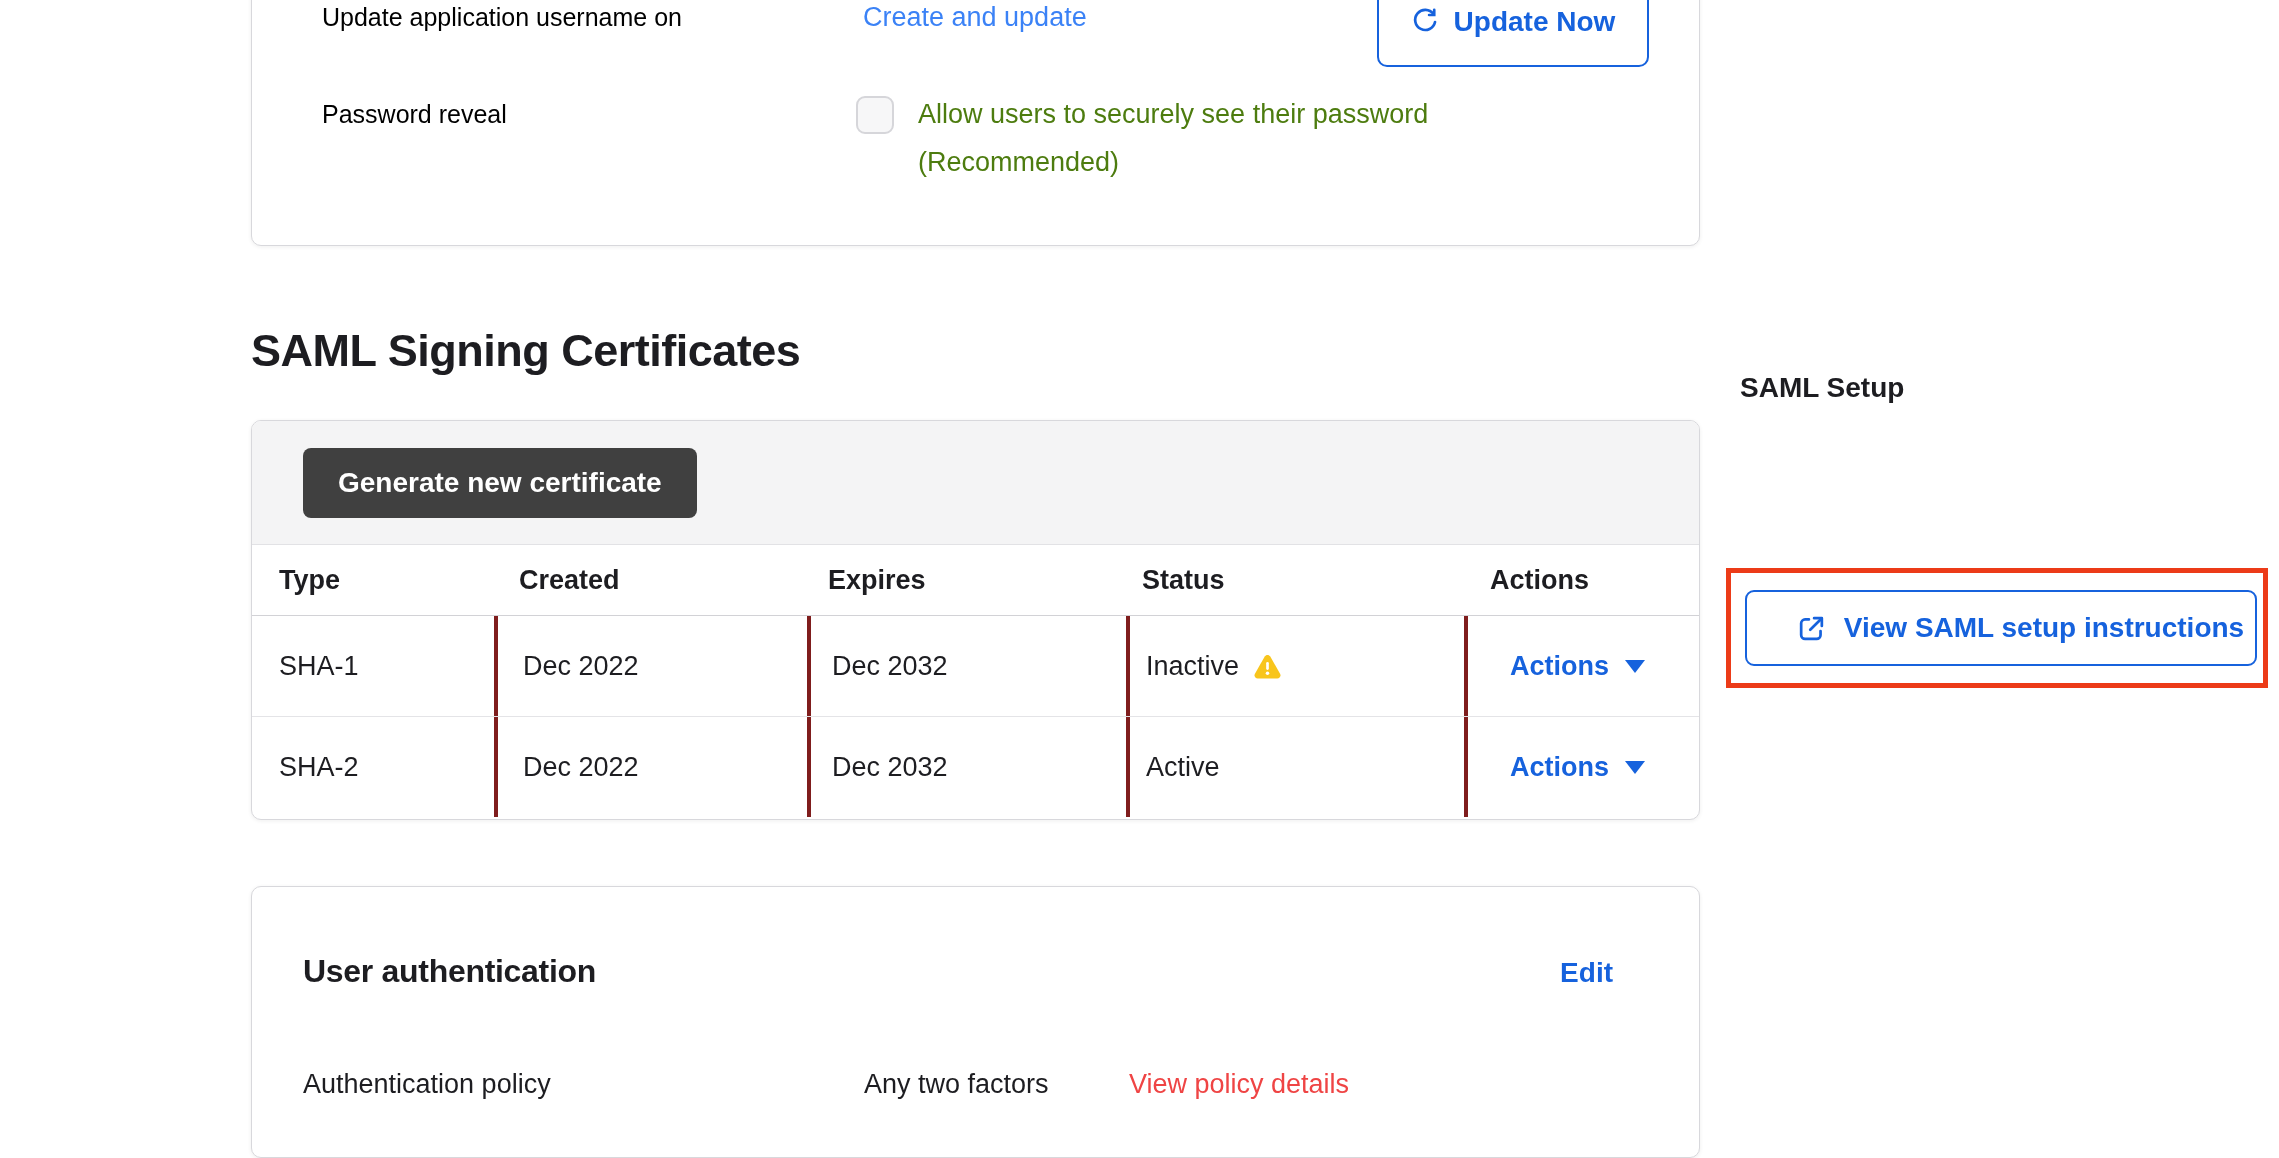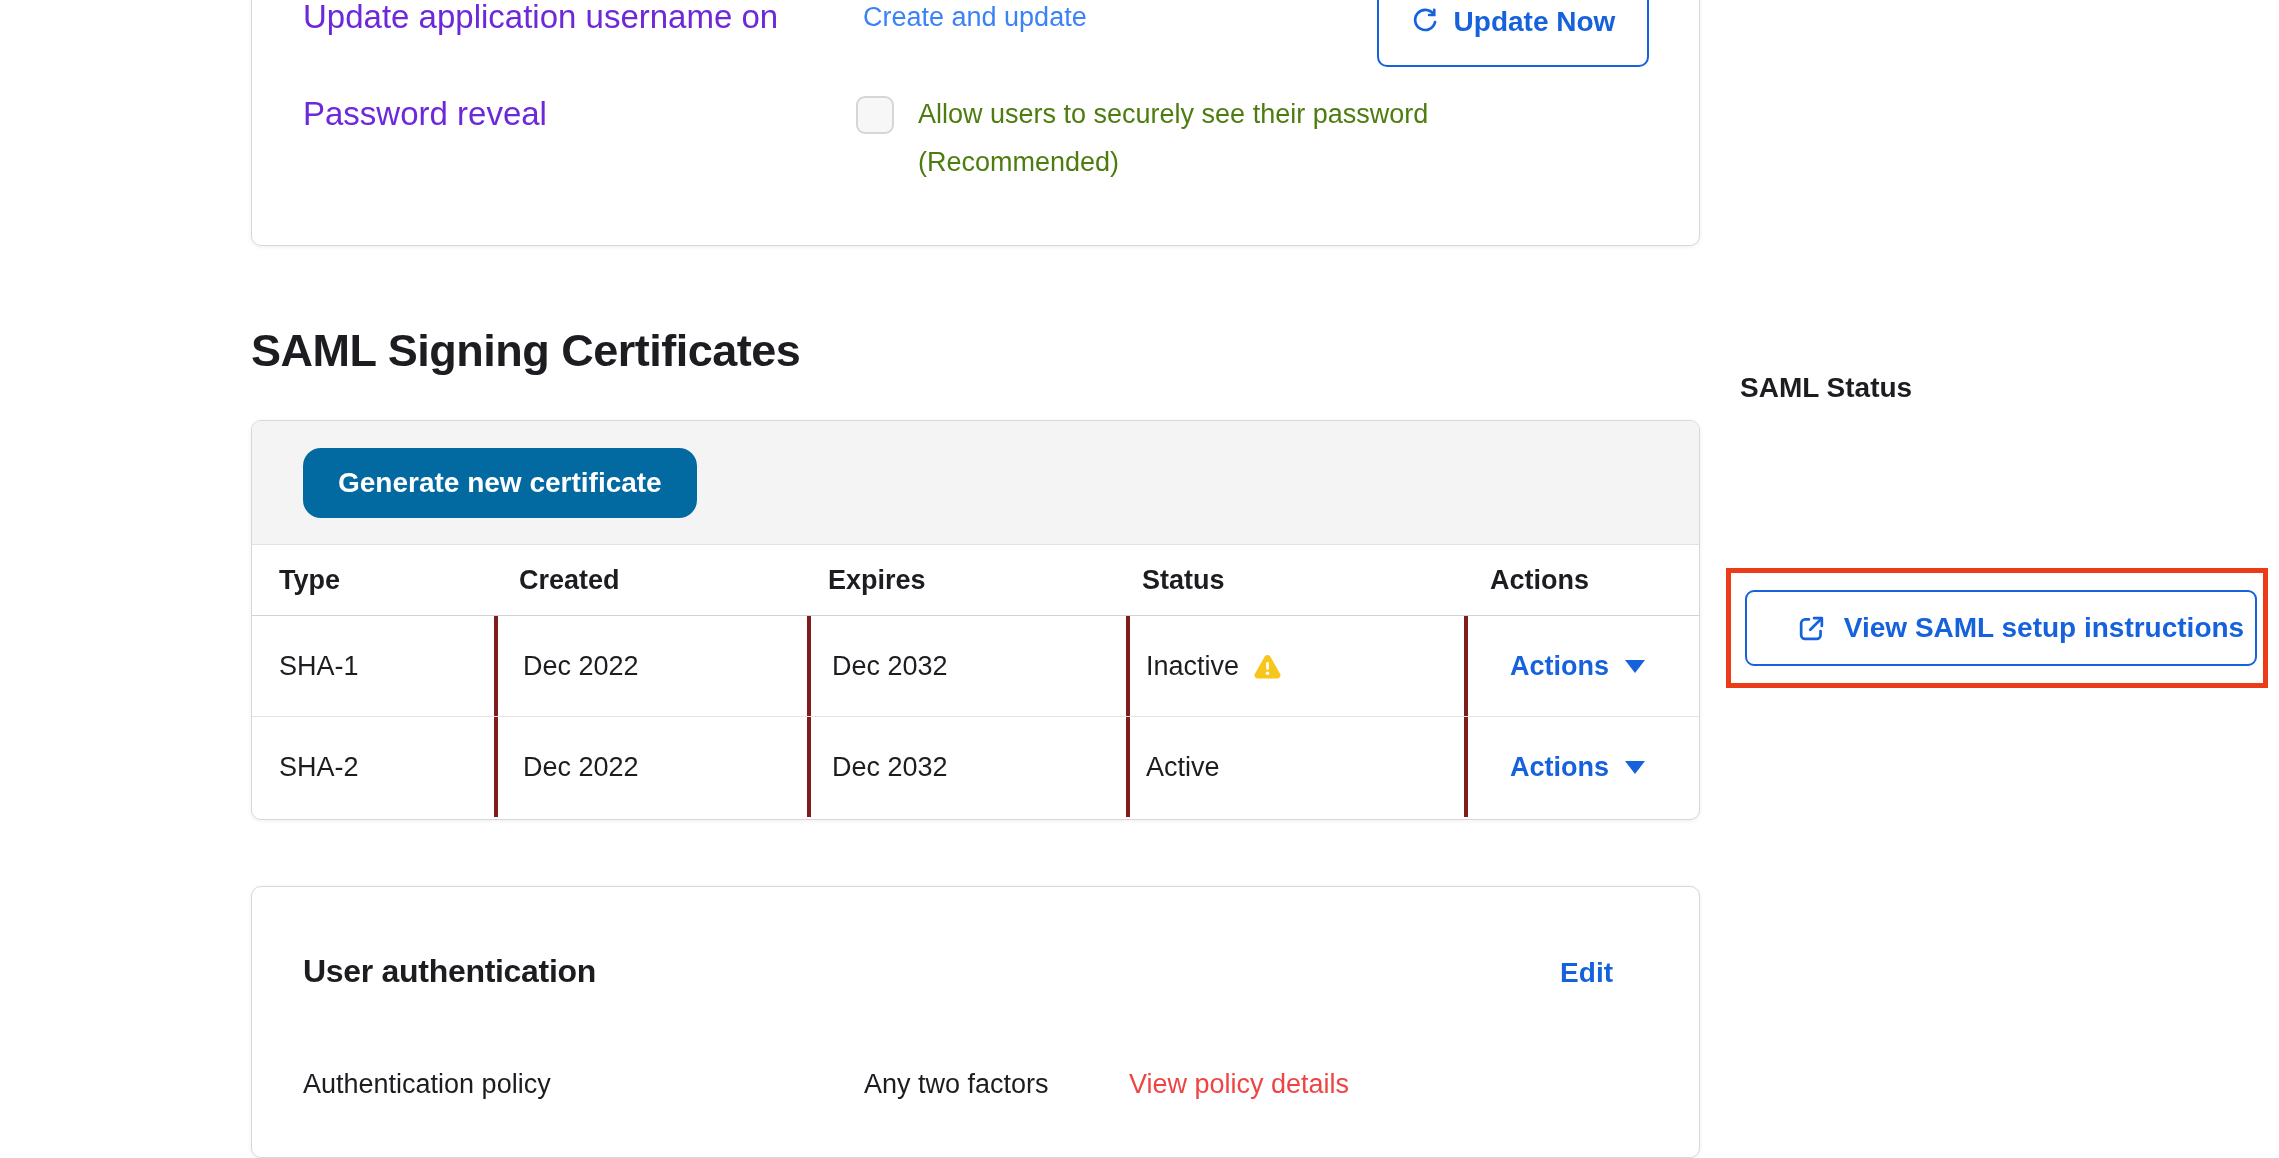--- a/index.html
+++ b/index.html
@@ -6,21 +6,21 @@
   .canvas{
     position:relative;width:2279px;height:1158px;overflow:hidden;background:#ffffff;
     font-family:"Liberation Sans",sans-serif;color:#1d1d21;
   }
   .box{
     position:absolute;background:#fff;border:1px solid #d8d8dc;border-radius:10px;
     box-shadow:0 1px 4px rgba(29,29,33,.07);
   }
   
   .top-box{left:251px;top:-30px;width:1447px;height:274px;}
-  .top-box .lbl{position:absolute;font-size:33px;line-height:32px;color:#6d28d9;}
+  .top-box .lbl{position:absolute;font-size:25px;line-height:32px;color:#000000;margin-left:19px;}
   .top-box .val{position:absolute;font-size:27px;line-height:32px;color:#3b82f6;}
   .btn-outline{
     display:flex;align-items:center;justify-content:center;gap:15px;
     background:#fff;border:2.5px solid #1662dd;border-radius:10px;color:#1662dd;
     font-weight:bold;font-size:28px;font-family:"Liberation Sans",sans-serif;cursor:pointer;
   }
   .update-now{position:absolute;right:50px;top:6px;width:272px;height:90px;}
   .checkbox{
     position:absolute;left:604px;top:125px;width:34px;height:34px;
     background:#f7f7f8;border:2px solid #d6d6da;border-radius:9px;cursor:pointer;
@@ -29,21 +29,21 @@
   
   .h1{
     position:absolute;left:251px;top:296px;font-size:45px;font-weight:bold;
     letter-spacing:-.5px;color:#1d1d21;line-height:50px;
   }
   
   .cert-panel{left:251px;top:420px;width:1447px;height:398px;overflow:hidden;}
   .panel-gray{position:absolute;left:0;top:0;right:0;height:123px;background:#f4f4f5;border-bottom:1px solid #e2e2e5;}
   .btn-primary{
     position:absolute;left:51px;top:27px;height:70px;padding:0 35px;
-    background:#0369a1;border:none;border-radius:18px;color:#fff;
+    background:#404040;border:none;border-radius:8px;color:#fff;
     font-weight:bold;font-size:28px;font-family:"Liberation Sans",sans-serif;cursor:pointer;
   }
   .tbl{position:absolute;left:0;top:124px;right:0;}
   .trh,.tr{display:grid;grid-template-columns:242px 313px 319px 338px 235px;align-items:center;}
   .trh{height:70px;border-bottom:1px solid #d2d2d6;font-weight:bold;}
   .tr{height:100px;border-bottom:1px solid #e4e4e7;}
   .tr:last-child{border-bottom:none;}
   .cell{font-size:27px;display:flex;align-items:center;height:100%;}
   .trh .cell{font-size:27px;}
   .c1{padding-left:27px;}
@@ -147,21 +147,21 @@
           <span class="actions-link">
             <span>Actions</span>
             <span class="caret"></span>
           </span>
         </div>
       </div>
     </div>
   </section>
 
   <aside class="sidebar">
-    <div class="sb-title">SAML Status</div>
+    <div class="sb-title">SAML Setup</div>
     <div class="red-box">
       <button class="btn-outline view-saml">
         <svg class="ext-icon" viewBox="0 0 24 24" fill="none" stroke="currentColor" stroke-width="2.1" stroke-linecap="round" stroke-linejoin="round">
           <path d="M10 5H7a3 3 0 0 0-3 3v9a3 3 0 0 0 3 3h9a3 3 0 0 0 3-3v-3"></path>
           <path d="M14 4h6v6"></path>
           <path d="M19.6 4.4l-8.6 8.6"></path>
         </svg>
         <span>View SAML setup instructions</span>
       </button>
     </div>

